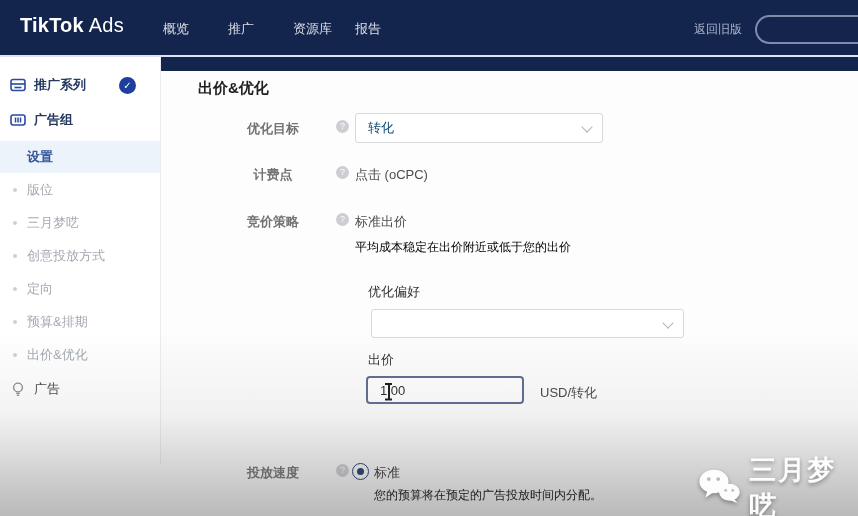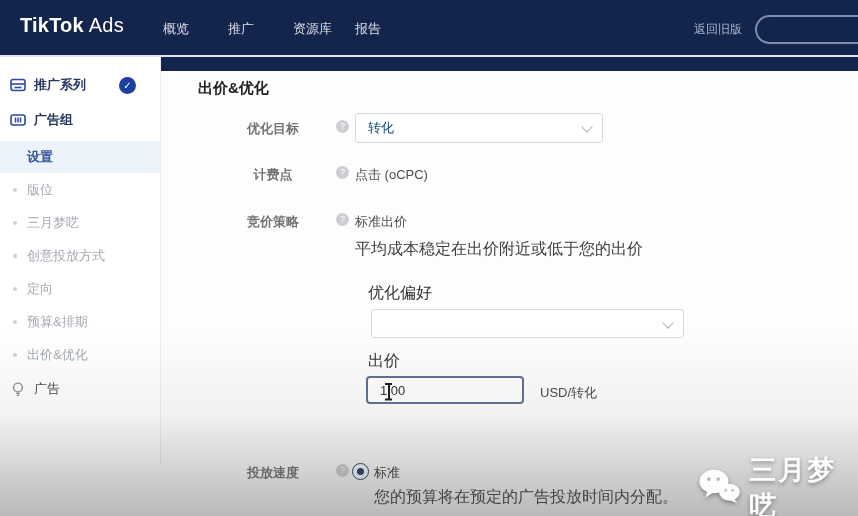--- a/index.html
+++ b/index.html
@@ -31,26 +31,26 @@
   .side-sub.active{background:#edf3fb;}
   .side-sub.active .s-label{color:#33549c;font-weight:600;text-align:right;}
   .side-row.ad .p-label{color:#4c4c4c;font-weight:500;}
 
   
   .page-title{position:absolute;left:198px;top:69px;font-size:15px;font-weight:700;color:#202020;}
   .row-label{position:absolute;left:204px;width:138px;text-align:center;font-size:13px;font-weight:600;color:#737373;}
   .help-icon{position:absolute;left:336px;width:13px;height:13px;border-radius:50%;background:#cdced2;
              color:#ffffff;font-size:9px;line-height:13px;text-align:center;cursor:pointer;}
   .row-value{position:absolute;font-size:13px;color:#4d4d4d;}
-  .row-desc{position:absolute;font-size:16px;color:#404040;}
+  .row-desc{position:absolute;font-size:12px;color:#000000;}
   .select{position:absolute;background:#fff;border:1px solid #d9d9d9;border-radius:3px;cursor:pointer;}
   .select .sel-text{position:absolute;left:12px;top:50%;transform:translateY(-50%);font-size:13px;color:#0c4a6e;}
   .chevron{position:absolute;right:11px;top:50%;width:7px;height:7px;margin-top:-5px;
            border-left:1.5px solid #b4b4b4;border-bottom:1.5px solid #b4b4b4;transform:rotate(-45deg);}
-  .grp-label{position:absolute;font-size:16px;font-weight:500;color:#333333;}
+  .grp-label{position:absolute;font-size:13px;font-weight:500;color:#333333;}
   .bid-input{position:absolute;left:366px;top:376px;width:158px;height:28px;border:2px solid #5e6e92;border-radius:4px;
              background:#fff;font-size:13px;color:#2e2e2e;padding:0 0 0 12px;box-sizing:border-box;outline:none;
              font-family:"Liberation Sans","DejaVu Sans",sans-serif;}
   .ibeam{position:absolute;left:384px;top:383px;width:9px;height:17px;pointer-events:none;}
   .ibeam:before{content:"";position:absolute;left:4px;top:0;width:1.5px;height:17px;background:#1c1c1c;}
   .ibeam:after{content:"";position:absolute;left:1px;top:0;width:7px;height:1.5px;background:#1c1c1c;
                box-shadow:0 15.5px 0 #1c1c1c;}
   .unit{position:absolute;left:540px;top:384px;font-size:13px;color:#474747;}
   .radio{position:absolute;left:352px;top:463px;width:15px;height:15px;border:1.5px solid #1d3968;border-radius:50%;
          background:#fff;cursor:pointer;}

